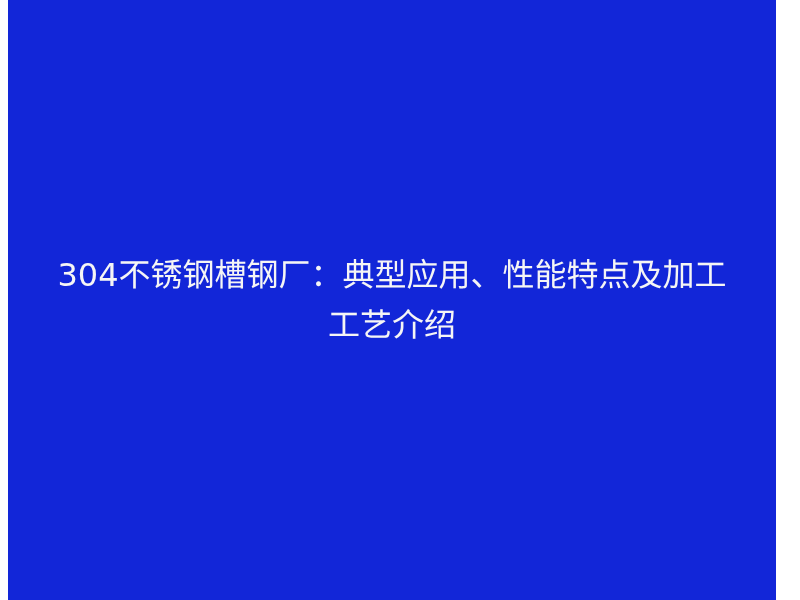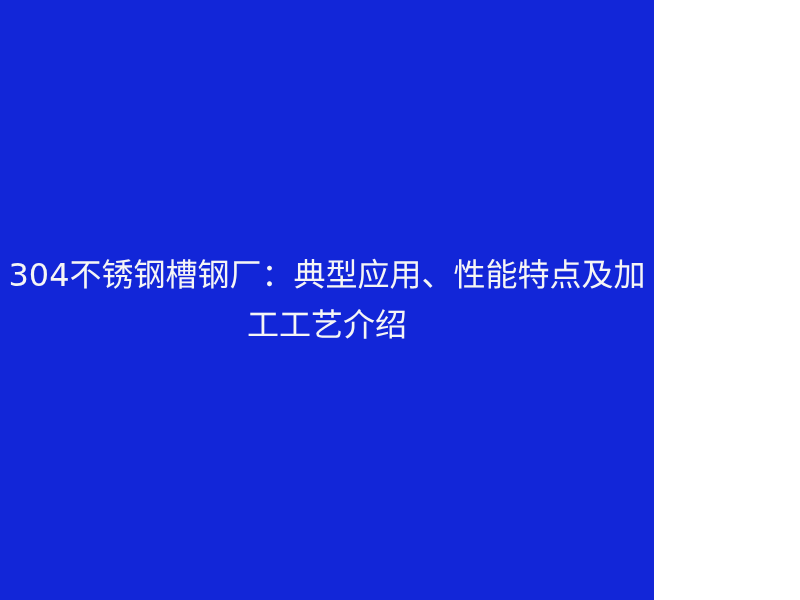--- a/index.html
+++ b/index.html
@@ -10,27 +10,28 @@
 
   body {
     width: 800px;
     height: 600px;
     overflow: hidden;
     font-family: "DejaVu Sans", "Liberation Sans", sans-serif;
   }
 
   .title-card {
     box-sizing: border-box;
-    width: 654px;
+    width: 768px;
     height: 600px;
     background-color: #1226d8;
     display: flex;
     align-items: center;
     justify-content: center;
     position: relative;
+    margin-left: 8px;
   }
 
   .title-block {
     width: 680px;
     margin: 0 auto;
     text-align: center;
     position: relative;
     top: 0px;
   }
 

